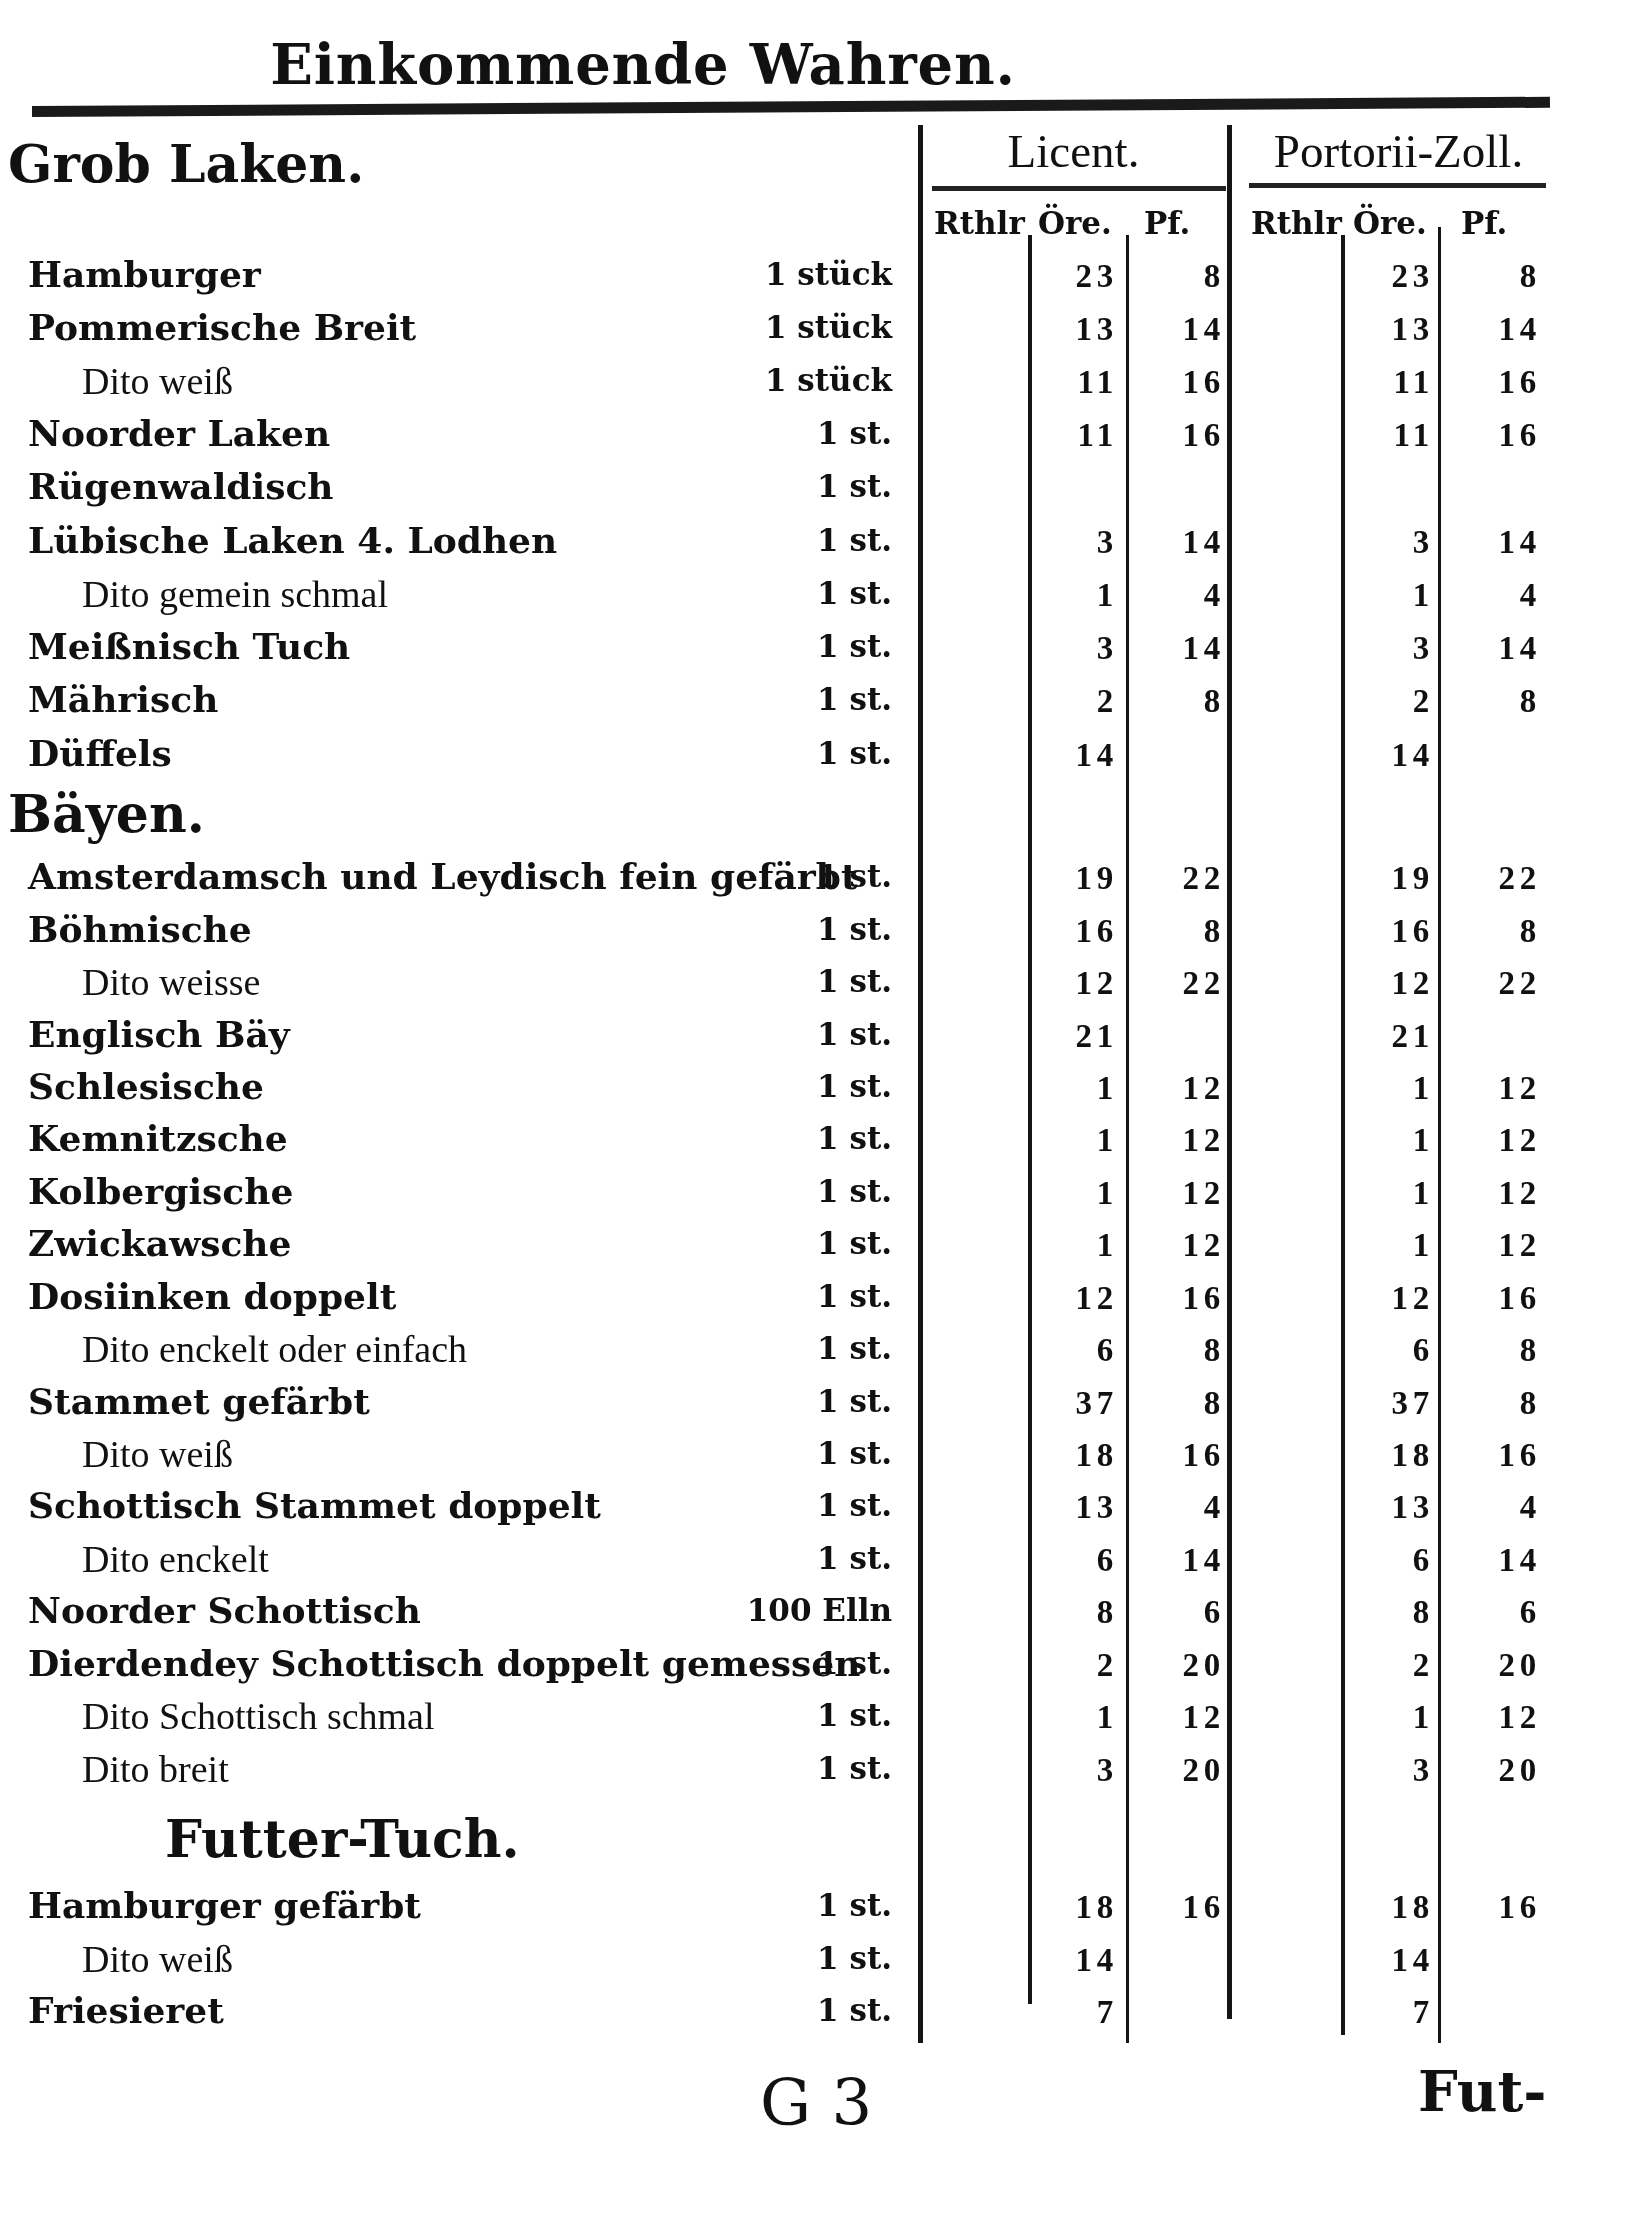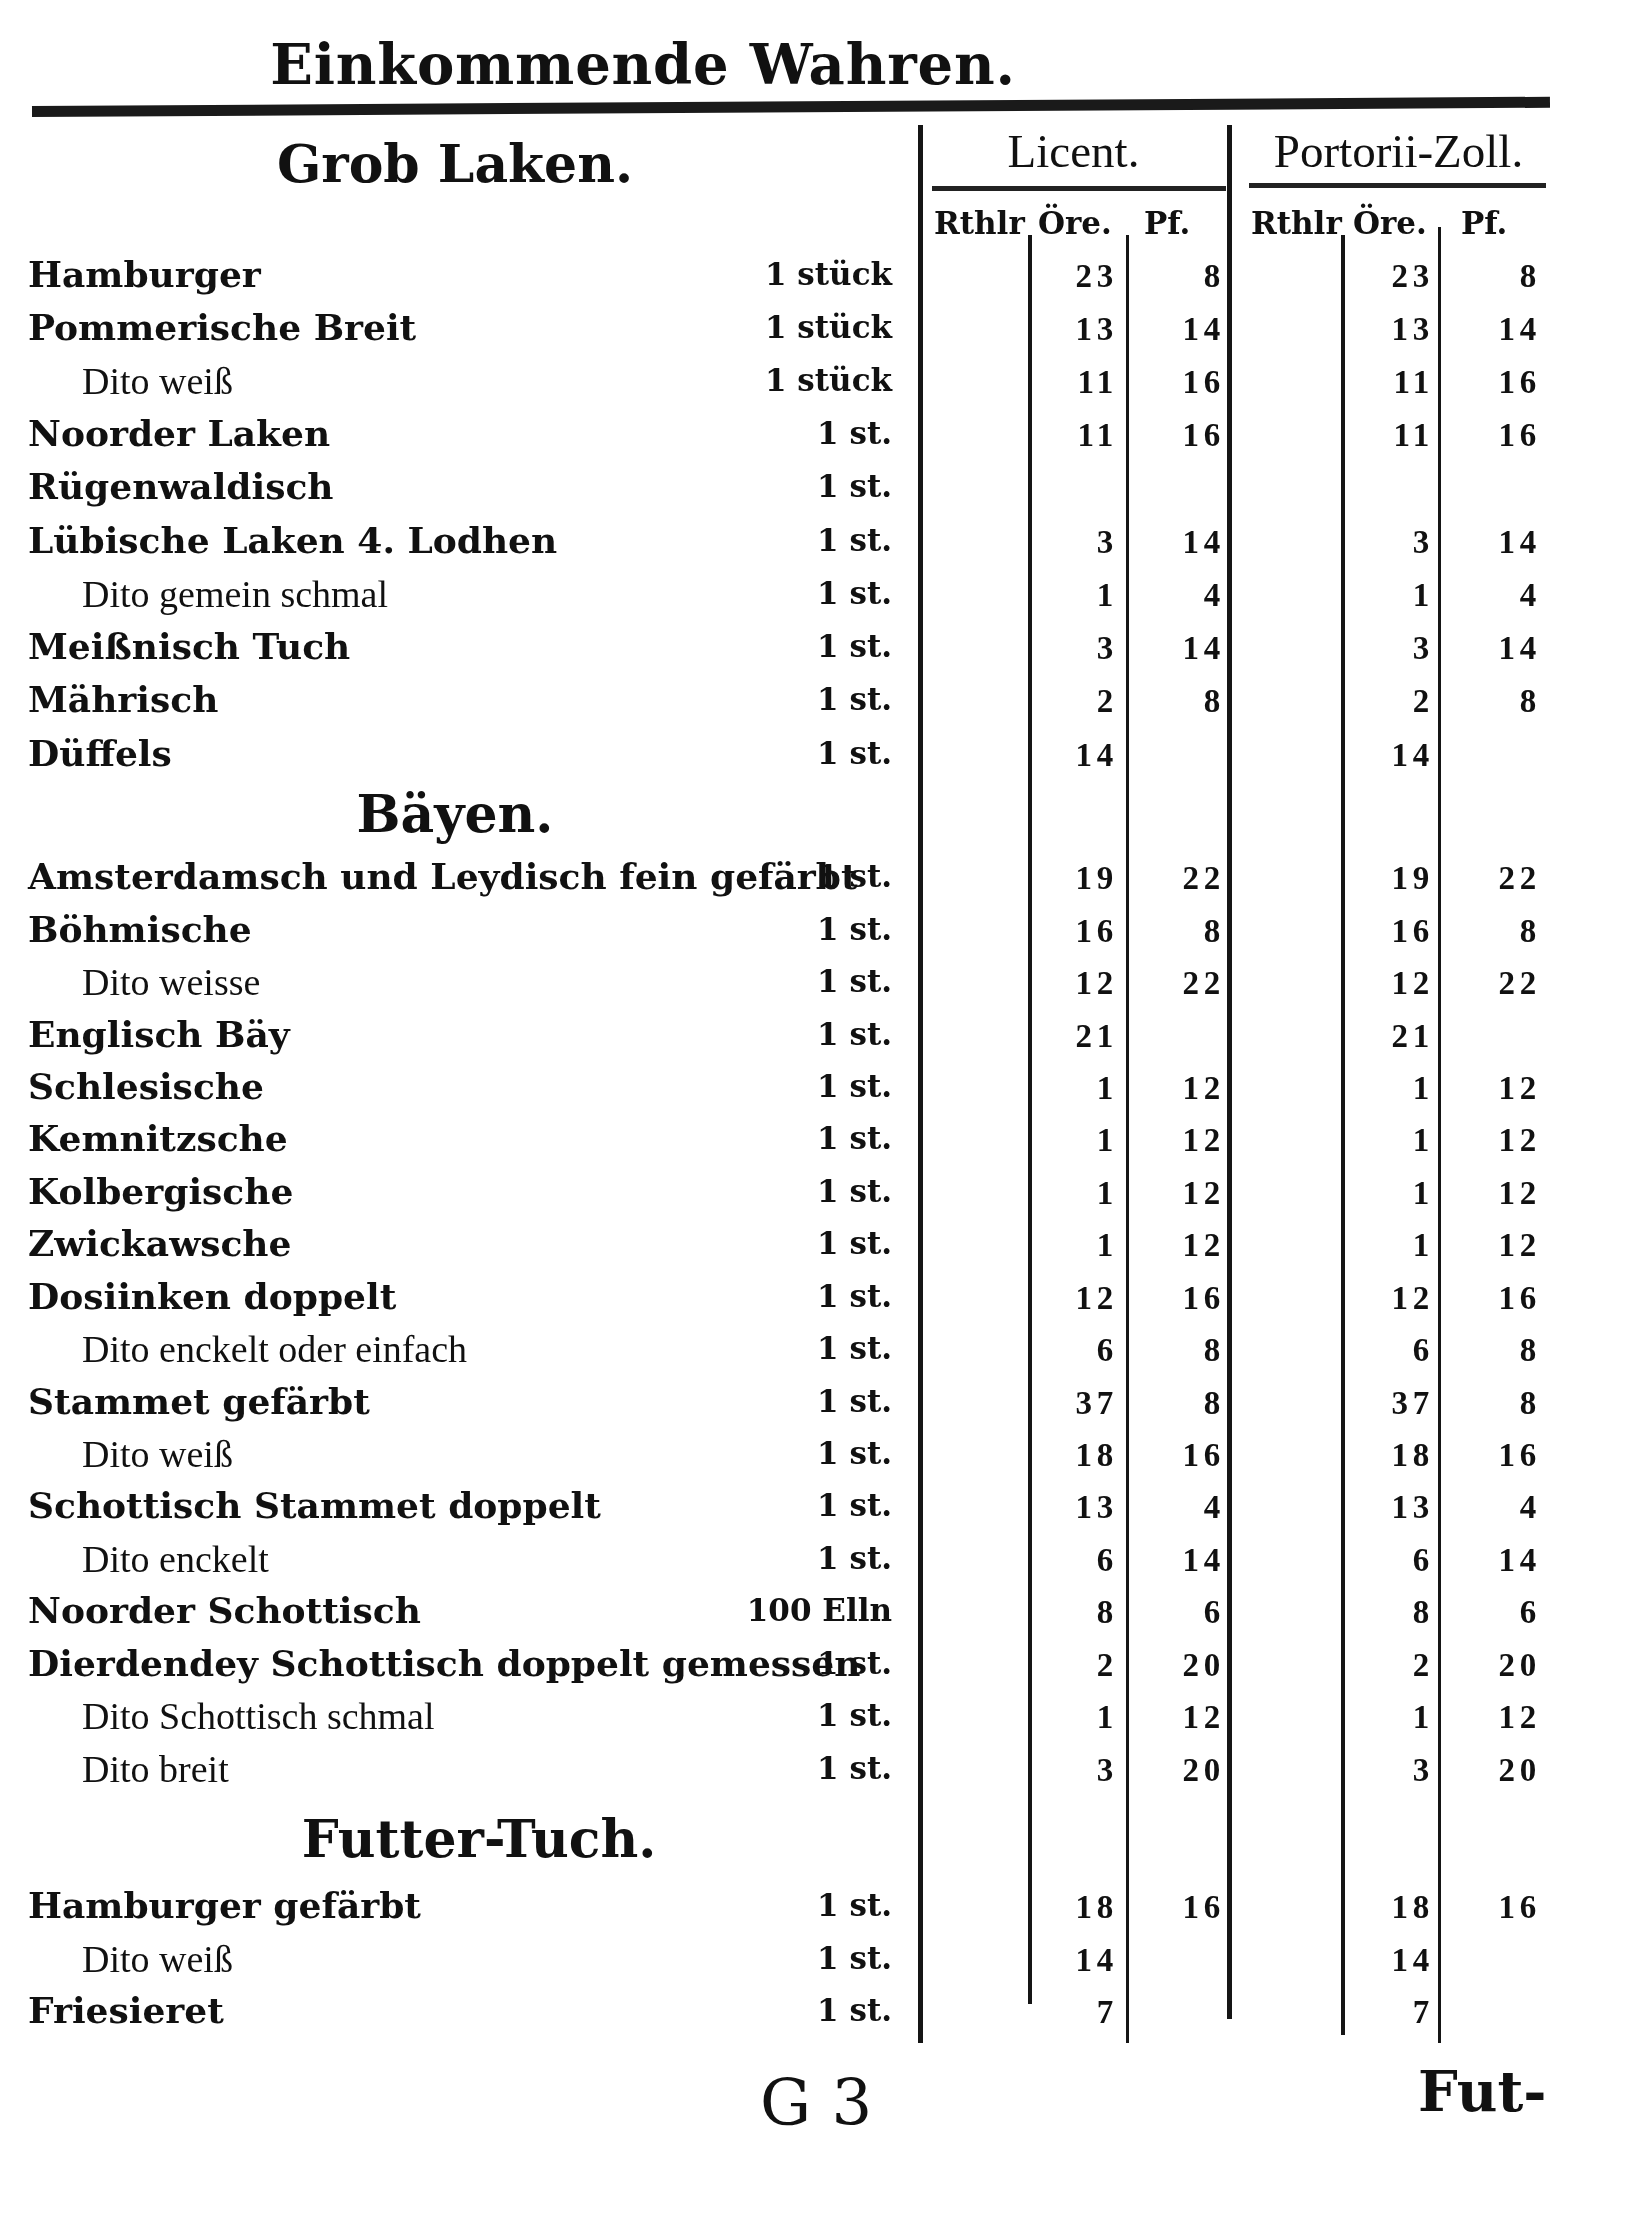--- a/index.html
+++ b/index.html
@@ -60,22 +60,22 @@
       position: absolute;
       top: 205px;
       font-size: 31px;
       font-weight: bold;
       font-family: "DejaVu Serif", serif;
     }
     .section-heading {
       position: absolute;
       font-size: 52px;
       font-weight: bold;
-      text-align: center;
-      font-family: "DejaVu Serif", serif;
+      font-family: "DejaVu Serif", serif;
+      padding-left: 7px;
     }
     .row {
       position: absolute;
       left: 0;
       width: 1651px;
       height: 52px;
     }
     .row .name {
       position: absolute;
       left: 27px;

